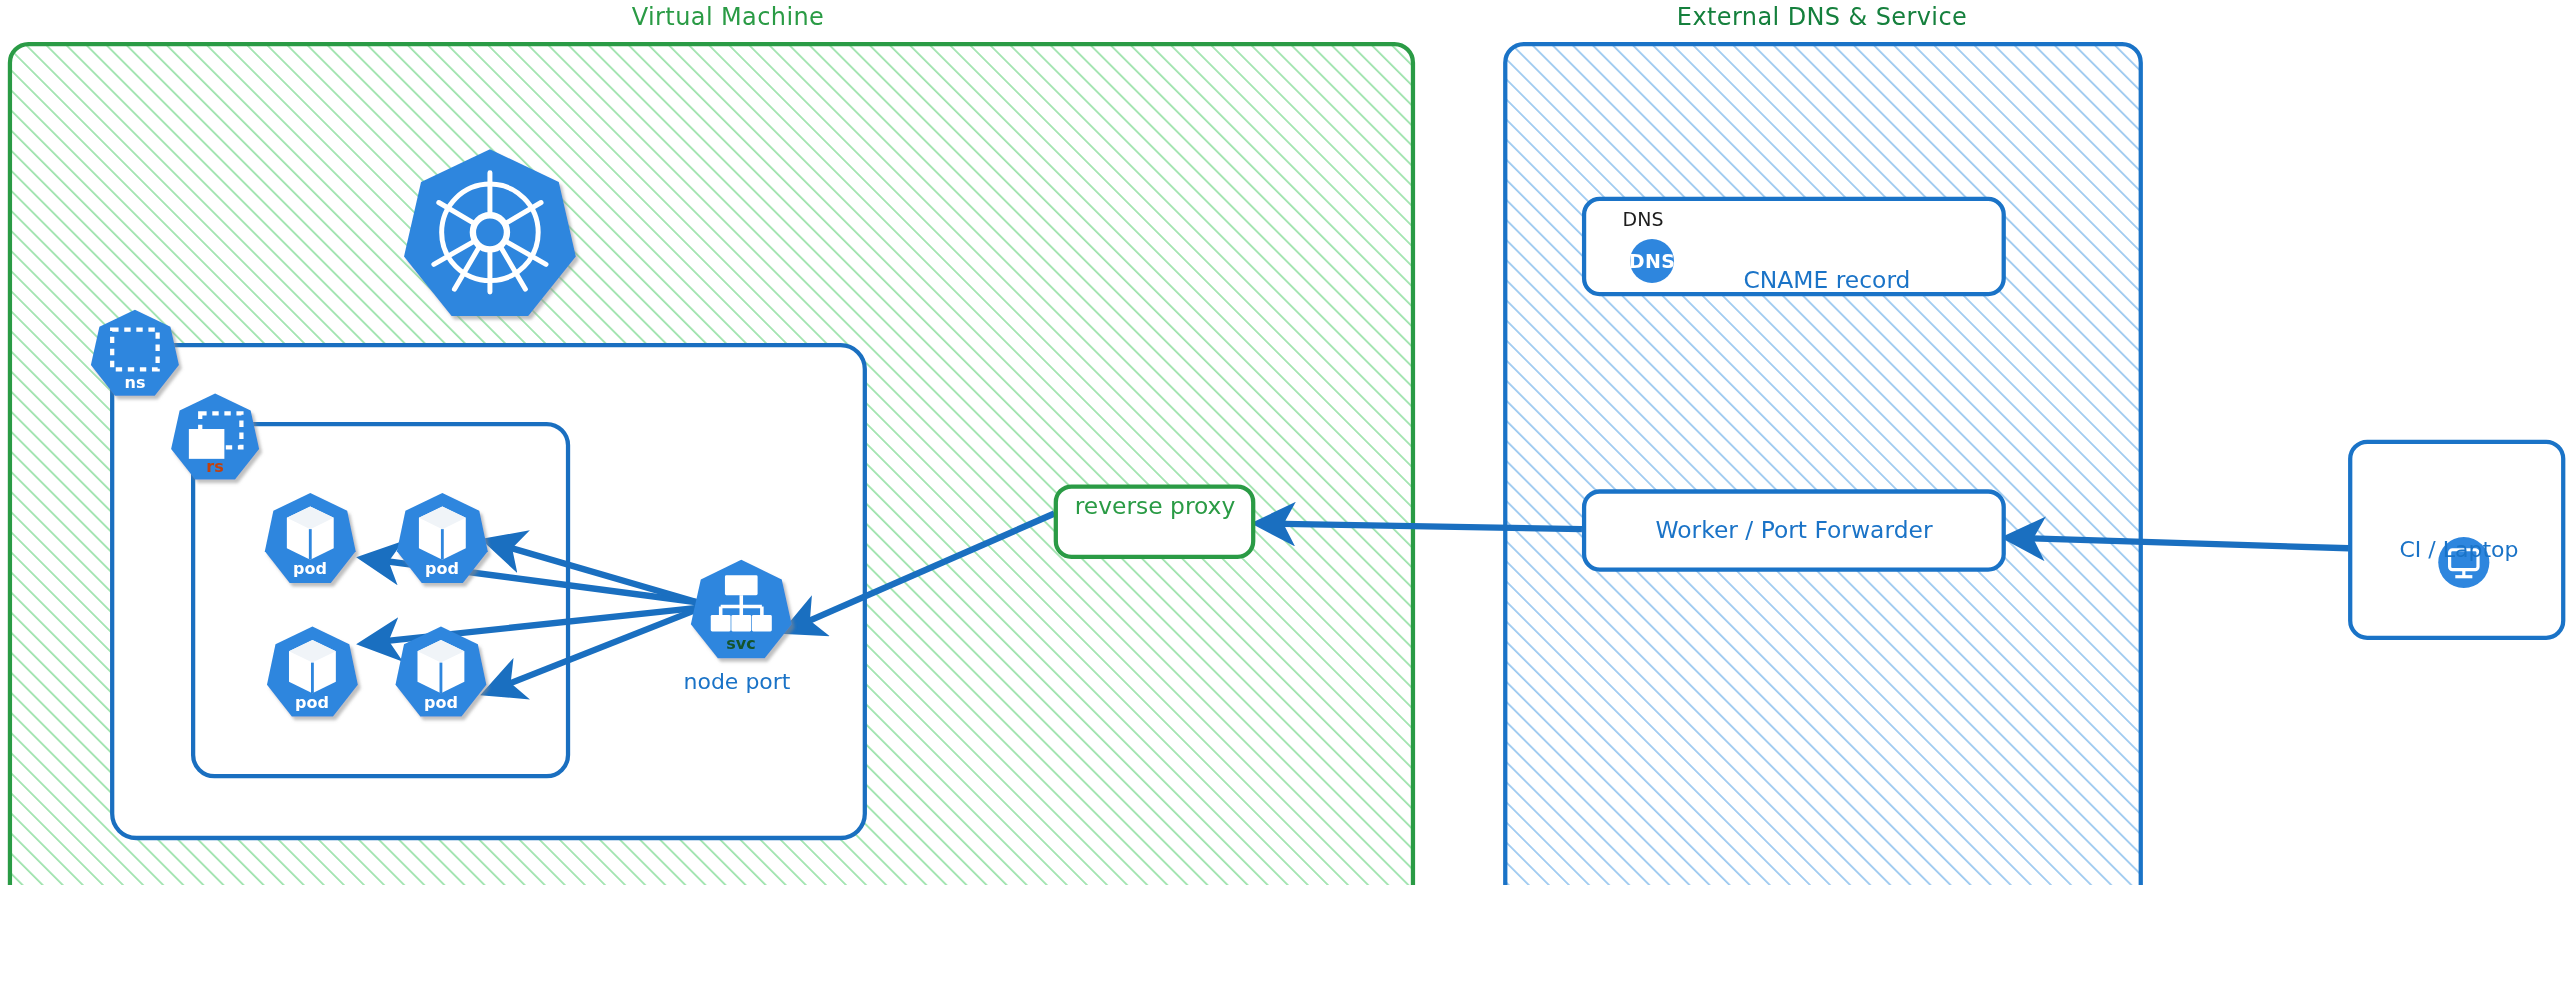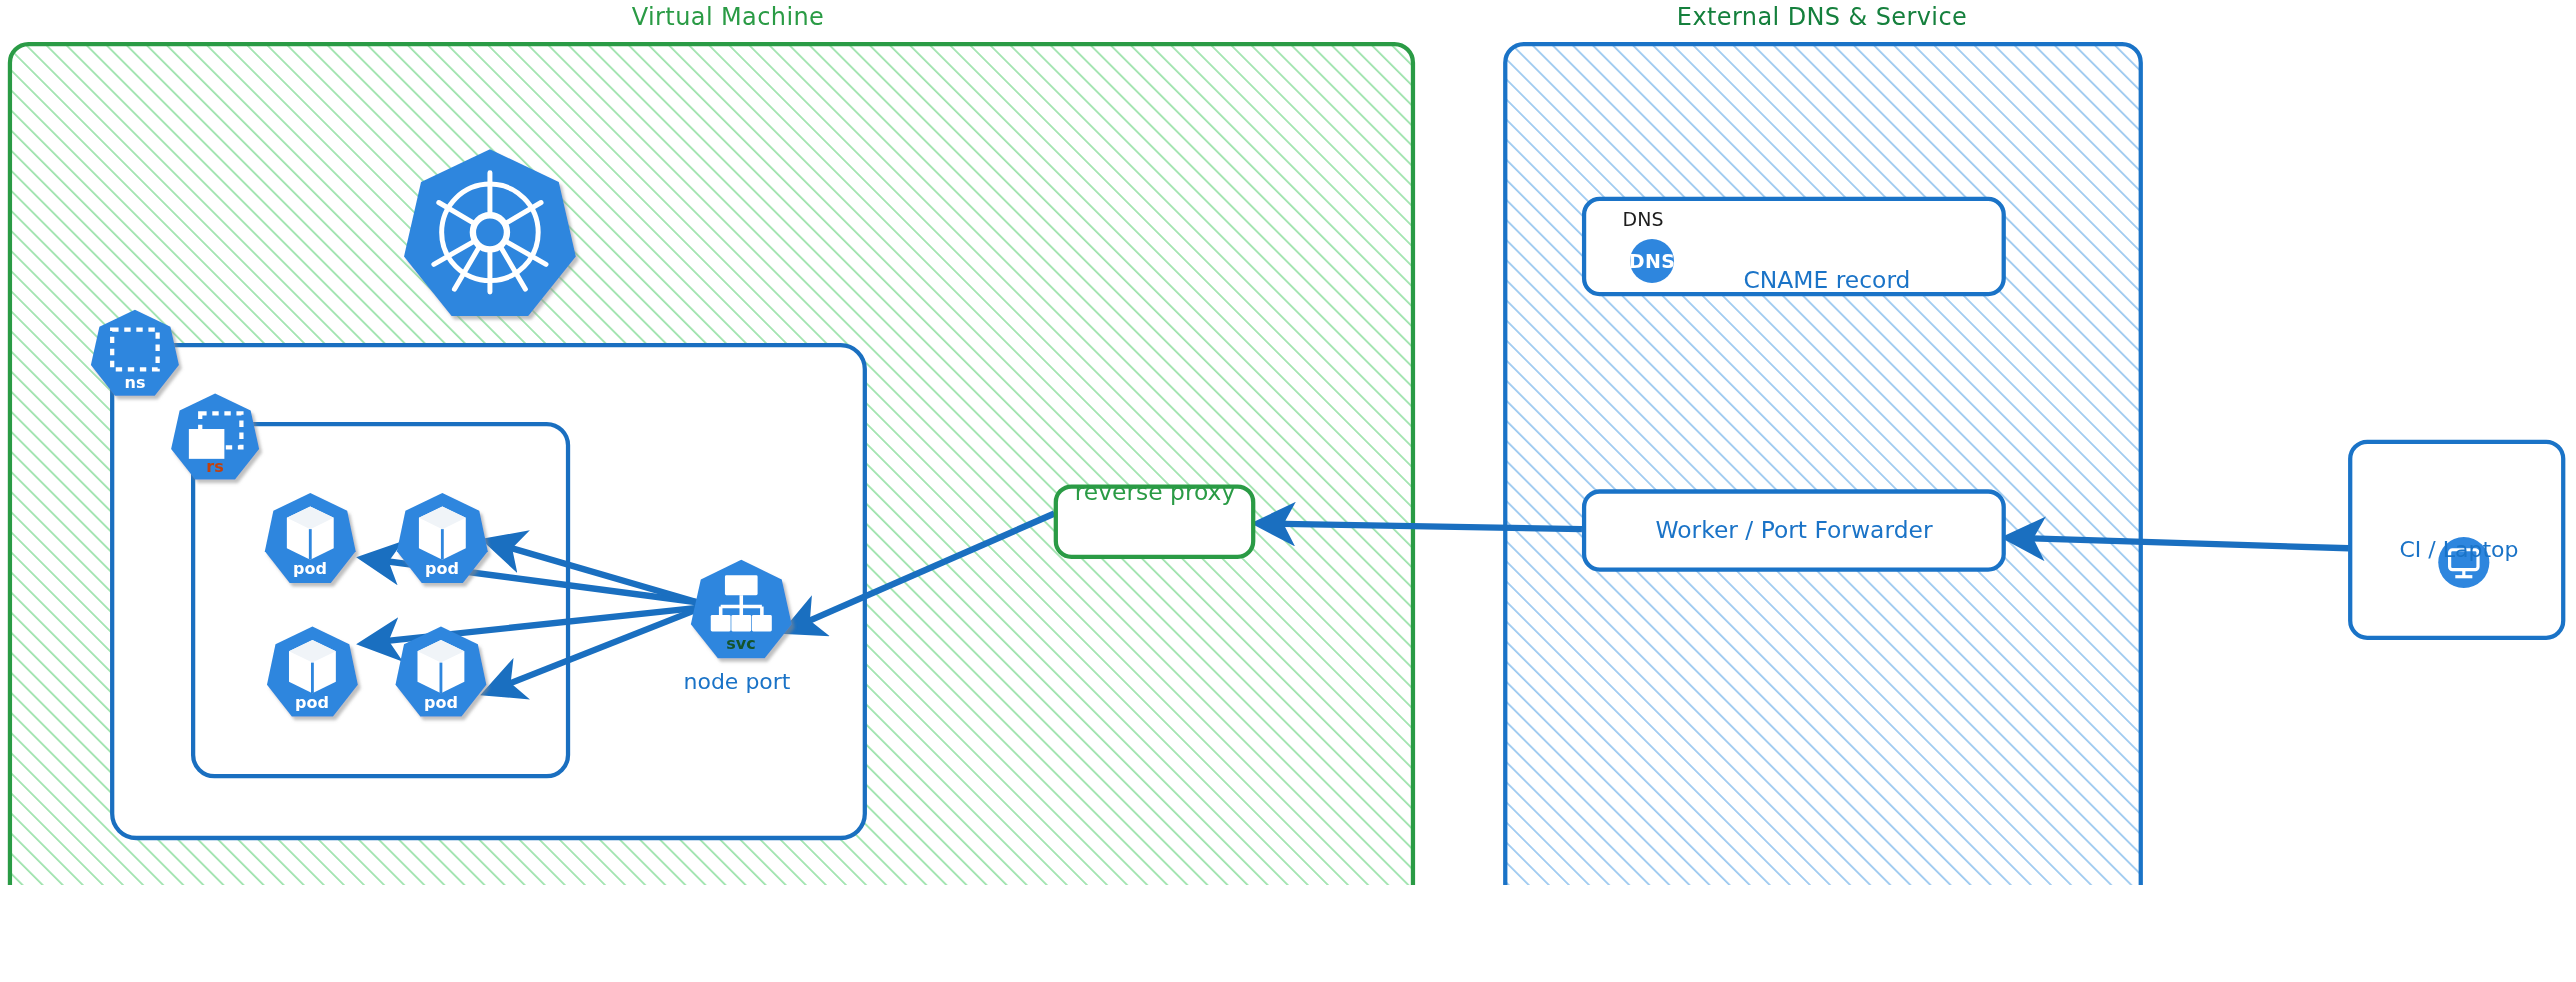--- a/index.html
+++ b/index.html
@@ -225,21 +225,21 @@
 
     <div class="node-label tiny-label" style="left:310px; top:568px; color:#ffffff;">pod</div>
     <div class="node-label tiny-label" style="left:442px; top:568px; color:#ffffff;">pod</div>
     <div class="node-label tiny-label" style="left:312px; top:702px; color:#ffffff;">pod</div>
     <div class="node-label tiny-label" style="left:441px; top:702px; color:#ffffff;">pod</div>
 
     <div class="node-label tiny-label" style="left:741px; top:643px; color:#14532d;">svc</div>
 
     <div class="node-label small-label lbl-blue" style="left:737px; top:681px;">node port</div>
 
-    <div class="node-label box-label lbl-green" style="left:1155px; top:492px;">reverse proxy</div>
+    <div class="node-label box-label lbl-green" style="left:1155px; top:506px;">reverse proxy</div>
 
     <div class="node-label tiny-label lbl-black" style="left:1643px; top:219px; font-size:19px; font-weight:500;">DNS</div>
     <div class="badge-circle" style="left:1652px; top:261px; width:44px; height:44px;">
       <span class="badge-text">DNS</span>
     </div>
     <div class="node-label box-label lbl-blue" style="left:1827px; top:262px;margin-top:18px;">CNAME record</div>
 
     <div class="node-label box-label lbl-blue" style="left:1794px; top:530px;">Worker / Port Forwarder</div>
 
     <div class="node-label small-label lbl-blue" style="left:2459px; top:549px;">CI / Laptop</div>

